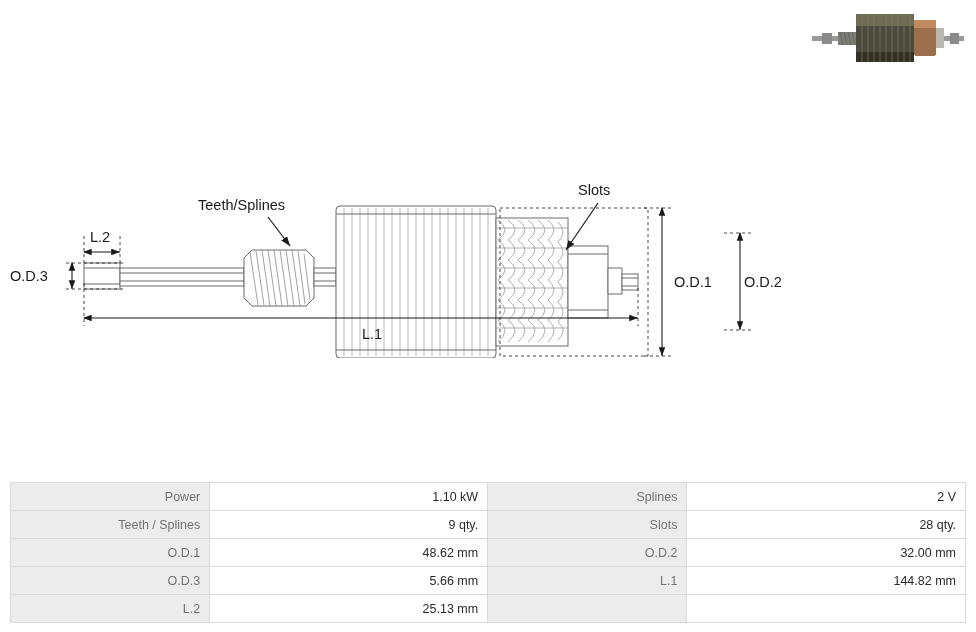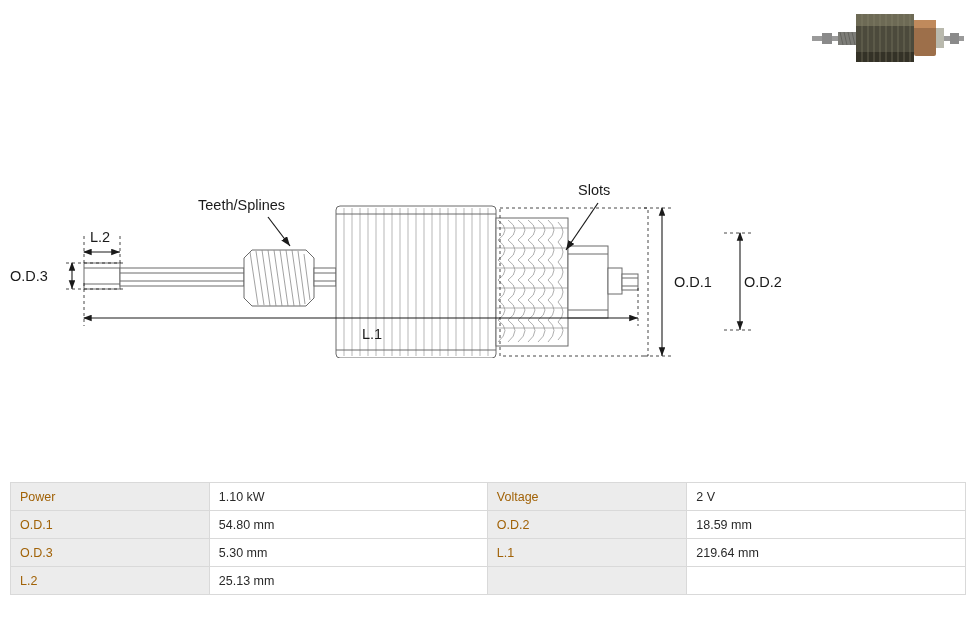--- a/index.html
+++ b/index.html
@@ -51,28 +51,28 @@
   }
   #specs td {
     border: 1px solid #d9d9d9;
     height: 27px;
     padding: 0 9px;
     vertical-align: middle;
   }
   #specs td.k {
     width: 195px;
     background: #ececec;
-    text-align: left;
-    color: #a16207;
+    text-align: right;
+    color: #737373;
     margin-top: 44px;
   }
   #specs td.v {
     width: 283px;
     background: #ffffff;
-    text-align: left;
+    text-align: right;
     color: #2a2a2a;
   }
   #specs td.empty {
     background: #ececec;
   }
   #specs td.empty.v {
     background: #ffffff;
   }
 </style>
 </head>
@@ -254,34 +254,40 @@
       <text class="dim-label" x="362" y="261">L.1</text>
     </g>
   </svg>
 </div>
 
 <table id="specs">
   <tbody>
     <tr>
       <td class="k">Power</td>
       <td class="v">1.10 kW</td>
-      <td class="k">Voltage</td>
+      <td class="k">Splines</td>
       <td class="v">2 V</td>
     </tr>
     <tr>
+      <td class="k">Teeth / Splines</td>
+      <td class="v">9 qty.</td>
+      <td class="k">Slots</td>
+      <td class="v">28 qty.</td>
+    </tr>
+    <tr>
       <td class="k">O.D.1</td>
-      <td class="v">54.80 mm</td>
+      <td class="v">48.62 mm</td>
       <td class="k">O.D.2</td>
-      <td class="v">18.59 mm</td>
+      <td class="v">32.00 mm</td>
     </tr>
     <tr>
       <td class="k">O.D.3</td>
-      <td class="v">5.30 mm</td>
+      <td class="v">5.66 mm</td>
       <td class="k">L.1</td>
-      <td class="v">219.64 mm</td>
+      <td class="v">144.82 mm</td>
     </tr>
     <tr>
       <td class="k">L.2</td>
       <td class="v">25.13 mm</td>
       <td class="k empty"></td>
       <td class="v empty"></td>
     </tr>
   </tbody>
 </table>
 

